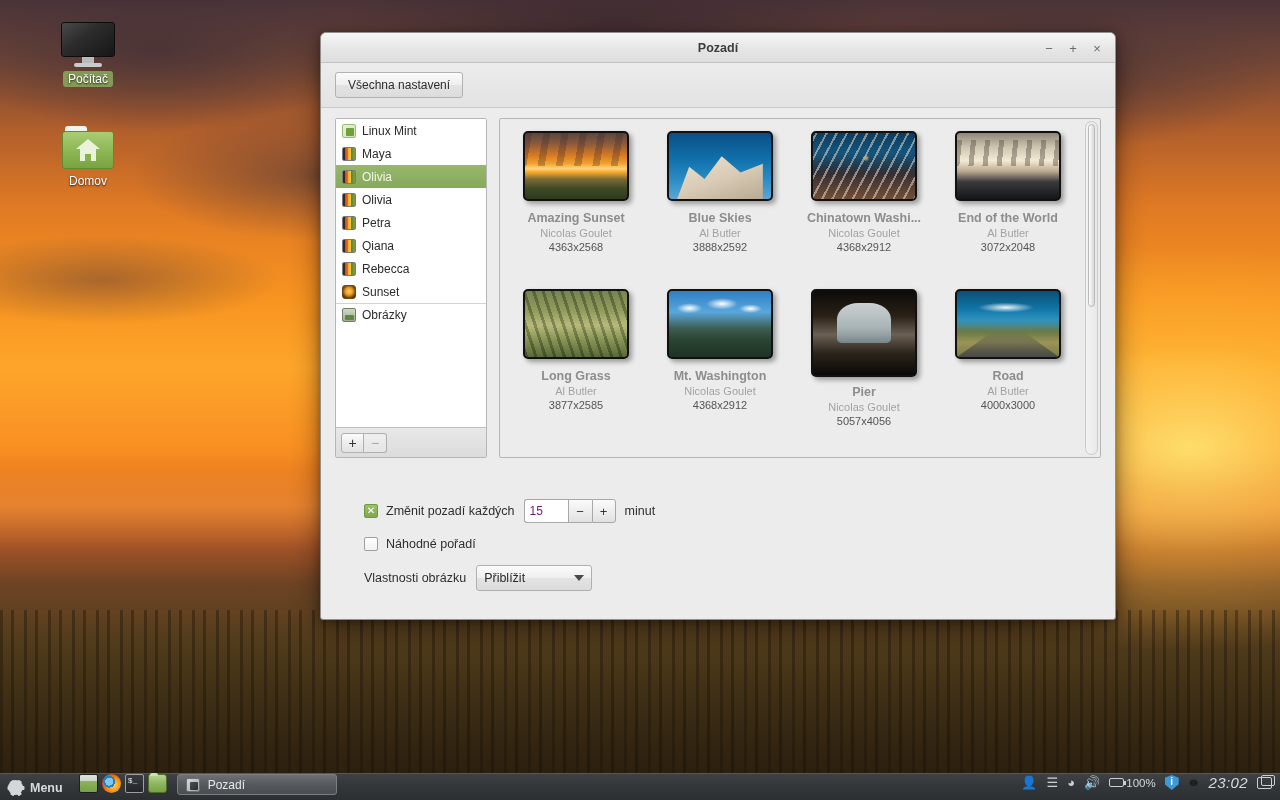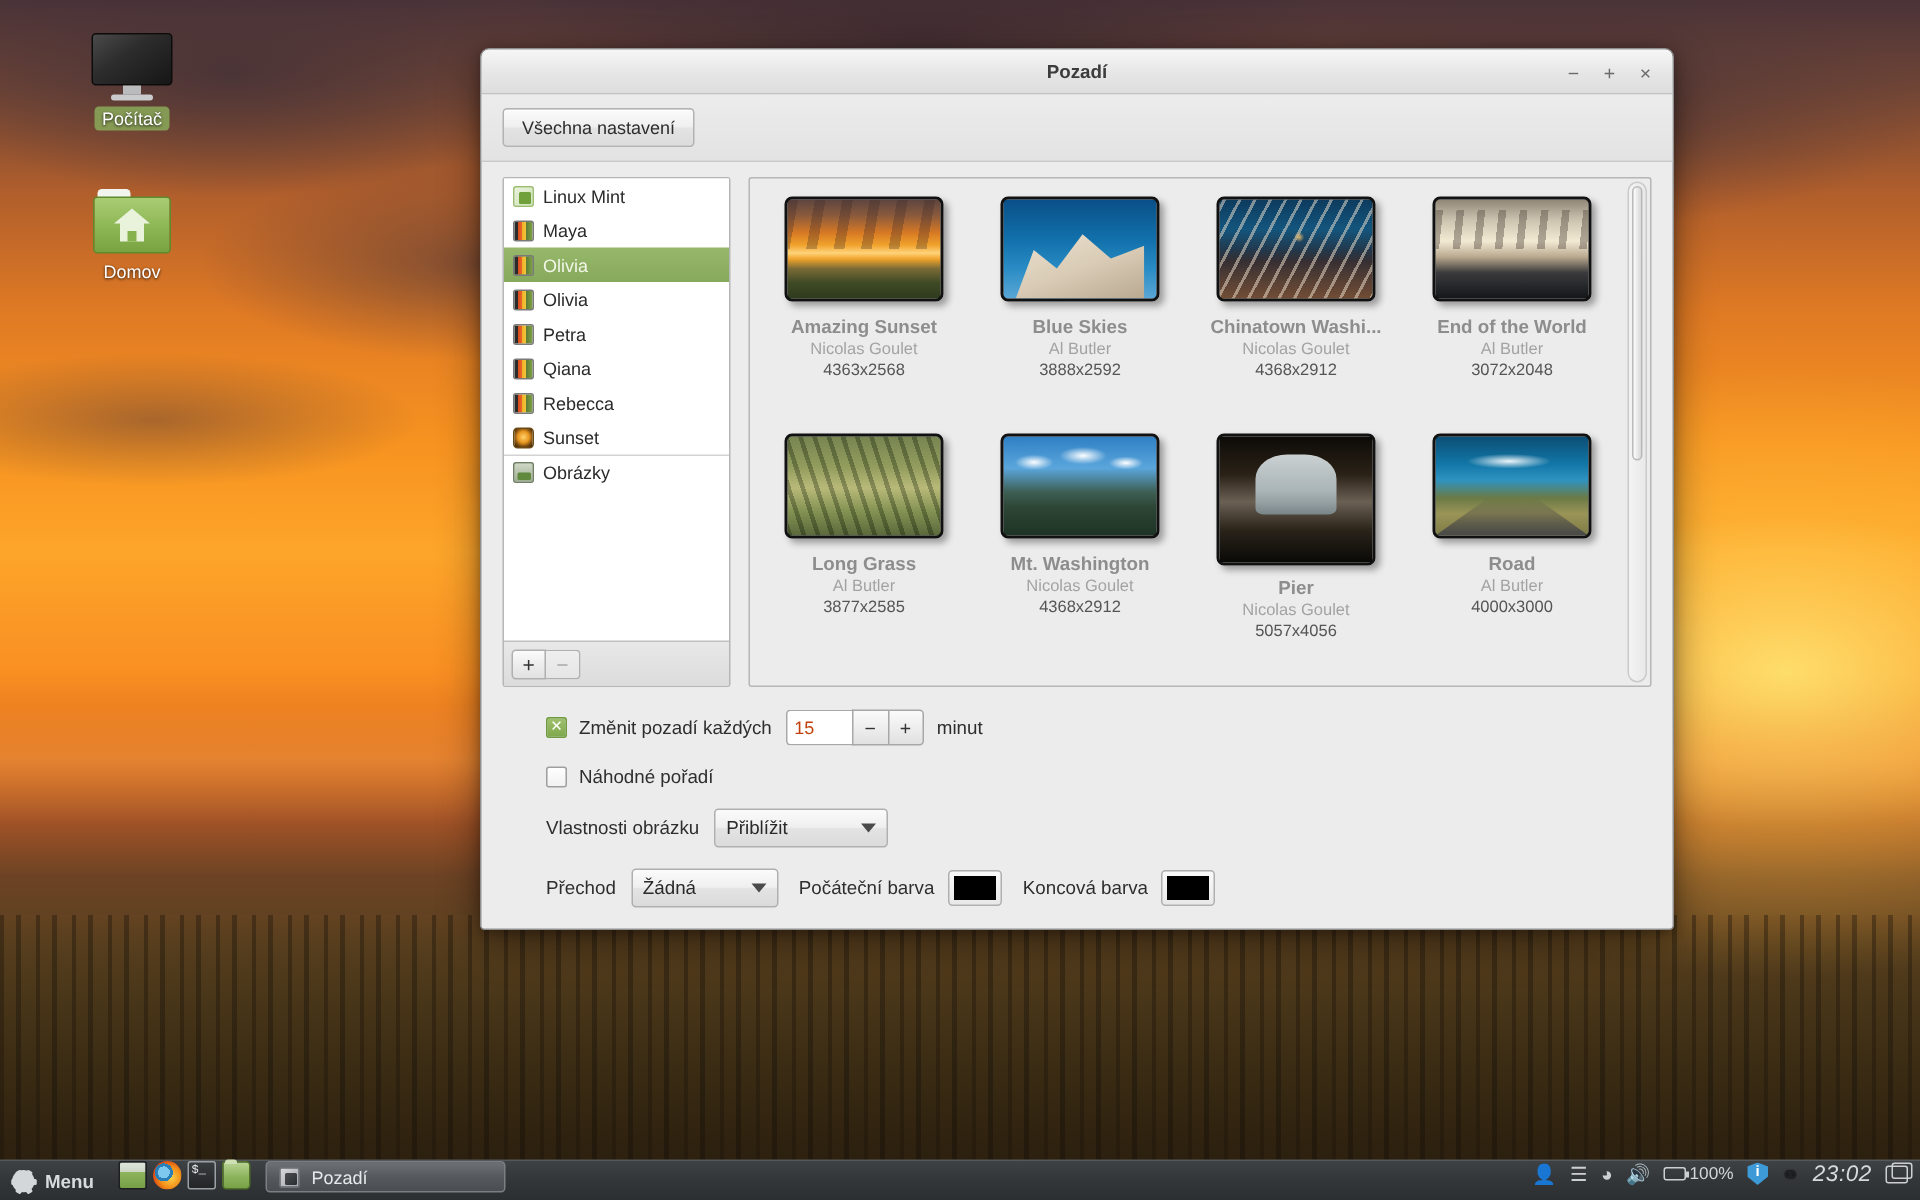--- a/index.html
+++ b/index.html
@@ -288,21 +288,21 @@
     position:relative;
   }
   .cb.on::after {
     content:"\2715"; position:absolute; left:0; right:0; top:-1px;
     font-size:10px; color:#fff; text-align:center; line-height:14px;
   }
 
   .spin { display:flex; align-items:center; margin: 0 9px; }
   .spin input {
     width: 44px; height: 24px; border:1px solid #a8a8a8; border-right:none;
-    border-radius: 3px 0 0 3px; padding: 0 5px; font-size: 12px; color:#c2410c;
+    border-radius: 3px 0 0 3px; padding: 0 5px; font-size: 12px; color:#701a75;
     background:#fff; font-family:"Liberation Sans", sans-serif; outline:none;
   }
   .spin .sb {
     width: 24px; height: 24px; display:flex; align-items:center; justify-content:center;
     border:1px solid #a8a8a8; font-size:13px; color:#333; cursor:pointer;
     background: linear-gradient(to bottom,#fbfbfb 0%,#eeeeee 50%,#e1e1e1 100%);
   }
   .spin .sb.minus { border-right:none; }
   .spin .sb.plus { border-radius: 0 3px 3px 0; }
 
@@ -562,35 +562,20 @@
       </div>
 
       <div class="row">
         <span class="lbl" style="margin-right:10px;">Vlastnosti obrázku</span>
         <div class="sel-ctl" style="width:116px;justify-content:space-between;">
           <span>Přiblížit</span>
           <span class="arrow"></span>
         </div>
       </div>
 
-      <div class="row" style="margin-bottom:0;">
-        <span class="lbl" style="margin-right:10px;">Přechod</span>
-        <div class="sel-ctl" style="width:98px;">
-          <span>Žádná</span>
-          <span class="arrow"></span>
-        </div>
-        <span class="lbl" style="margin:0 9px 0 14px;">Počáteční barva</span>
-        <div class="swatchbox">
-          <div class="swatch" id="sw-start" style="background: rgb(0, 0, 0);"></div>
-        </div>
-        <span class="lbl" style="margin:0 9px 0 14px;">Koncová barva</span>
-        <div class="swatchbox">
-          <div class="swatch" id="sw-end" style="background: rgb(0, 0, 0);"></div>
-        </div>
-      </div>
 
     </div>
   </div>
 
   <div id="taskbar">
     <div id="menubtn">
       <span class="gear">
           <span class="x3"></span>
         </span>
       <span class="mlabel">Menu</span>

